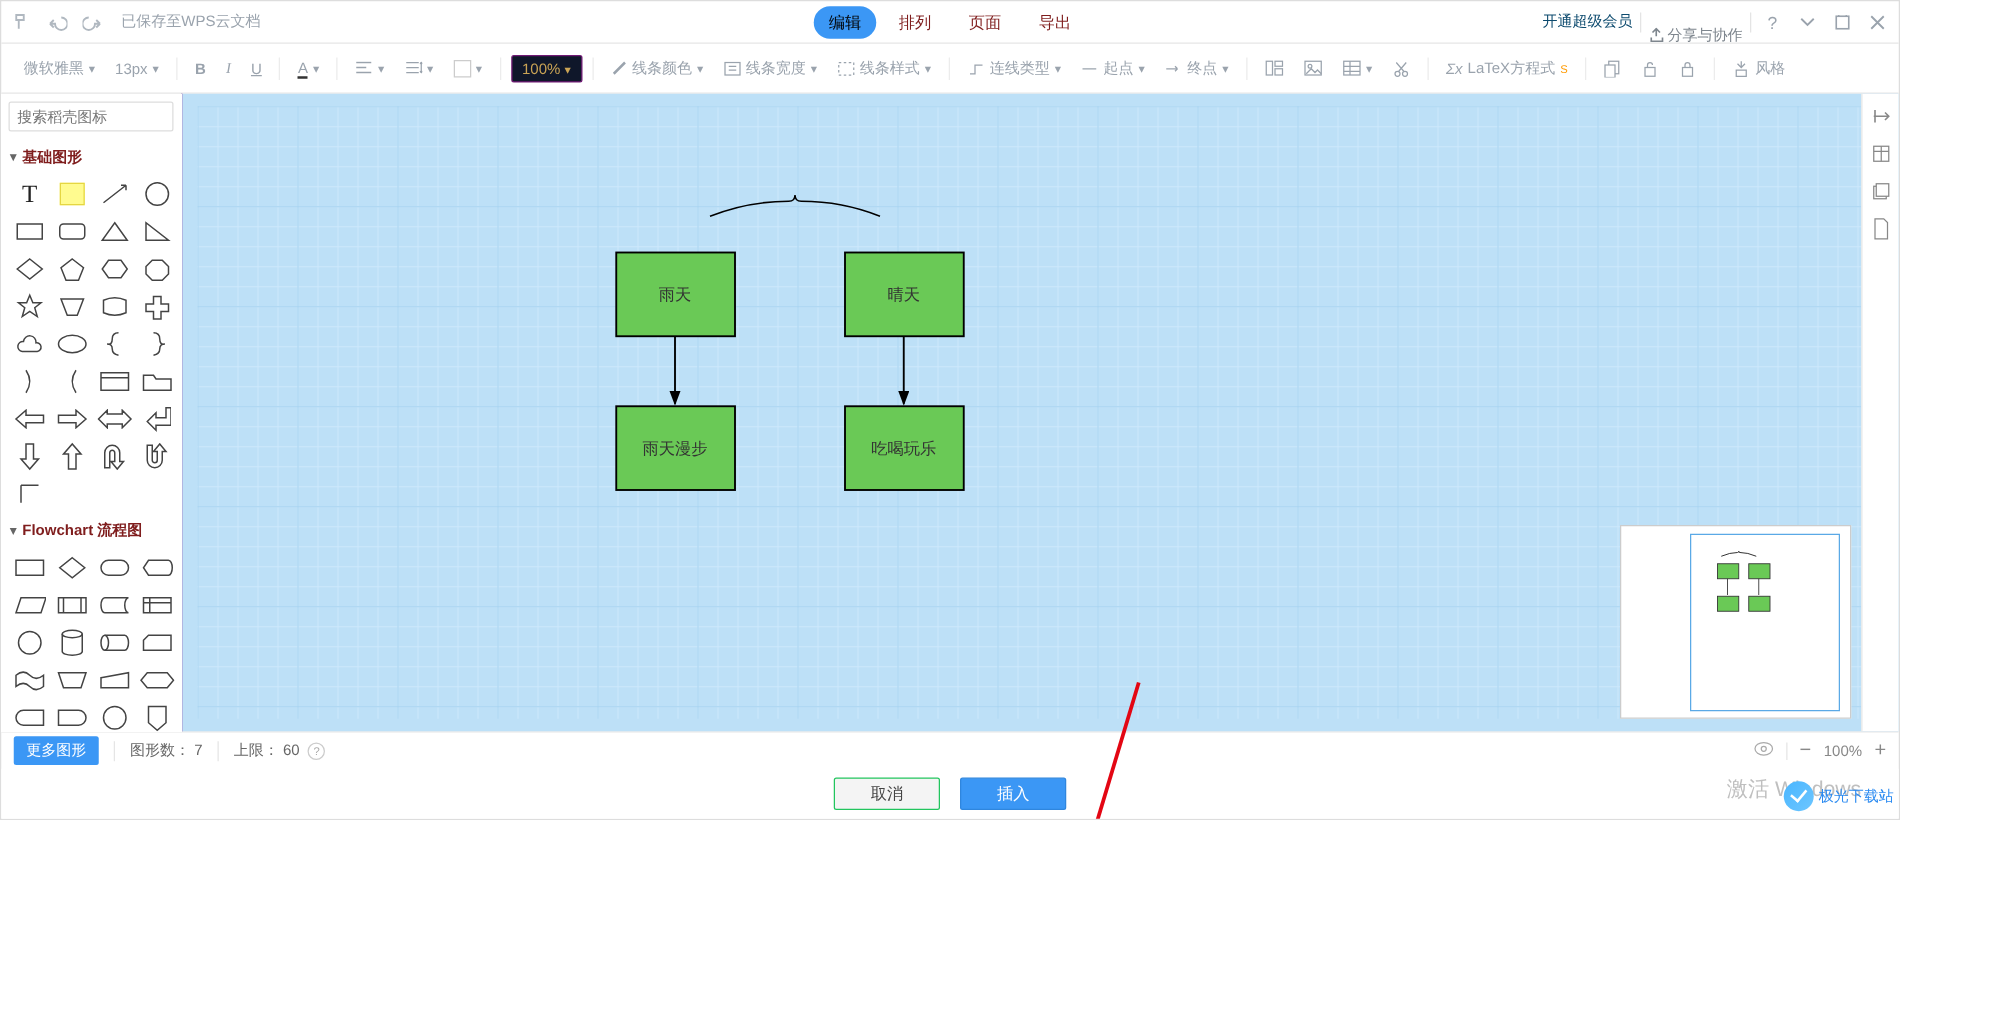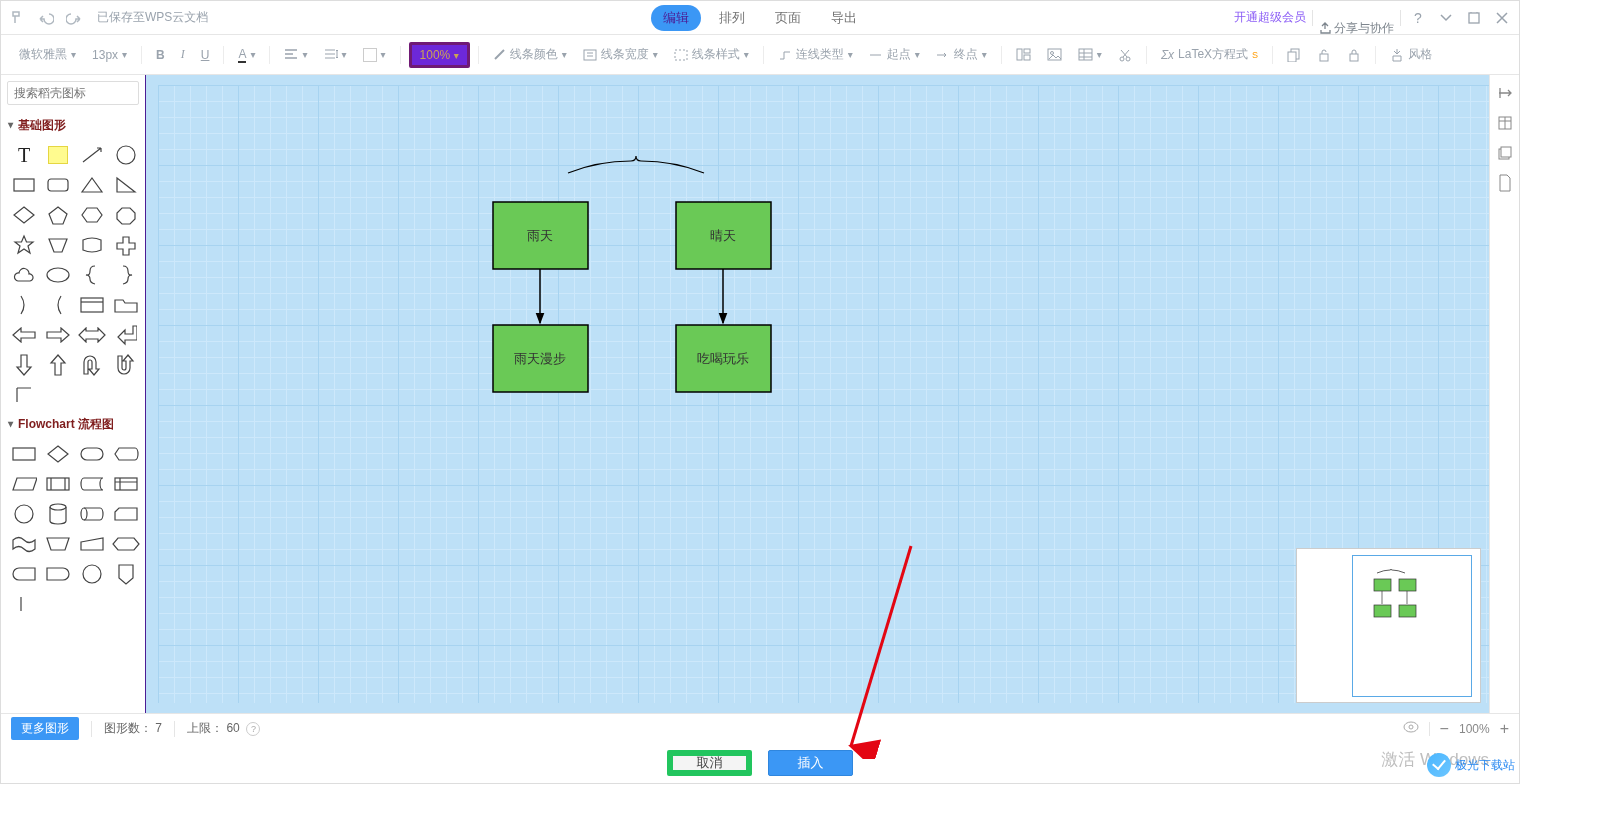--- a/index.html
+++ b/index.html
@@ -1,38 +1,38 @@
 <!DOCTYPE html>
 <html><head>
 <meta charset="utf-8">
 <style>
   html, body { margin:0; padding:0; font-family:"Microsoft YaHei", Arial, sans-serif; font-size:12px; color:#333; background:#fff; }
   * { box-sizing:border-box; }
 
-  .app { width:1520px; height:784px; position:relative; overflow:hidden; border:1px solid #ddd;}
+  .app { width:1520px; height:656px; position:relative; overflow:hidden; border:1px solid #ddd;}
   
   
   .menubar { height:34px; border-bottom:1px solid #e6e6e6; display:flex; align-items:center; padding:0 6px; justify-content:space-between; }
   .menubar .left, .menubar .right, .menubar .center { display:flex; align-items:center; gap:6px;}
   .menubar .center { position:absolute; left:50%; transform:translateX(-50%);}
   .mb-icon { width:22px; height:22px; display:flex; align-items:center; justify-content:center; color:#9aa3ad; font-size:14px; cursor:pointer;}
   .save-status { color:#9aa3ad; font-size:12px; padding:0 6px;}
-  .top-tab { padding:4px 12px; font-size:13px; color:#737373; cursor:pointer; border-radius:14px;}
-  .top-tab.active { background:#3b97f5; color:#4c1d95;}
-  .top-link { color:#8b5cf6; font-size:12px; cursor:pointer;}
+  .top-tab { padding:4px 12px; font-size:13px; color:#7f1d1d; cursor:pointer; border-radius:14px;}
+  .top-tab.active { background:#3b97f5; color:#000000;}
+  .top-link { color:#0c4a6e; font-size:12px; cursor:pointer;}
   .top-sep { width:1px; height:16px; background:#e4e4e4;}
   .share-icon { color:#7e868e; font-size:12px; display:flex; align-items:center; gap:2px;margin-top:21px;}
 
   
   .toolbar { height:40px; border-bottom:1px solid #e6e6e6; display:flex; align-items:center; padding:0 12px; gap:4px; color:#9aa3ad; position:relative;}
   .tb-item { display:flex; align-items:center; gap:4px; padding:2px 6px; font-size:12px; cursor:pointer; white-space:nowrap;}
   .tb-item svg { stroke:#9aa3ad; }
   .drop { font-size:10px;}
   .tb-sep { width:1px; height:18px; background:#ececec; margin:0 4px;}
-  .zoom-box { border:3px solid #701a75; background:#6d28d9; color:#caa455; padding:3px 8px; font-size:12px; border-radius:2px;}
+  .zoom-box { border:1px solid #701a75; background:#0f172a; color:#caa455; padding:3px 8px; font-size:12px; border-radius:2px;}
   .tb-color-swatch { width:14px; height:14px; background:#fff; border:1px solid #ccc;}
   .tb-font-u { text-decoration:underline;}
 
   
   .main { display:flex; height:calc(100% - 34px - 40px - 30px - 40px); position:relative;}
   
   .sidebar { width:145px; border-right:1px solid #4c1d95; background:#fff; overflow-y:auto; padding-bottom:8px;}
   .search-wrap { padding:6px;}
   .search-box { display:flex; align-items:center; border:1px solid #ddd; border-radius:2px; height:24px;}
   .search-box input { flex:1; border:none; font-size:12px; padding:0 6px; outline:none; background:transparent;}
@@ -68,21 +68,21 @@
   
   .status { height:30px; border-top:1px solid #e6e6e6; display:flex; align-items:center; padding:0 10px; justify-content:space-between; font-size:12px; color:#666;}
   .status .left { display:flex; align-items:center; gap:12px;}
   .more-shapes-btn { background:#3b97f5; color:#fff; padding:3px 10px; border-radius:2px; font-size:12px; cursor:pointer;}
   .status .right { display:flex; align-items:center; gap:10px; color:#888;}
   .q-icon { width:14px; height:14px; border:1px solid #ccc; border-radius:50%; display:inline-flex; align-items:center; justify-content:center; font-size:9px; color:#aaa;}
 
   
   .footer { height:40px; display:flex; align-items:center; justify-content:center; gap:16px; background:#fff;}
   .btn { min-width:85px; height:26px; display:flex; align-items:center; justify-content:center; border-radius:2px; font-size:13px; cursor:pointer;}
-  .btn-cancel { background:#f4f4f4; border:6px solid #22c55e; color:#444;}
+  .btn-cancel { background:#f4f4f4; border:1px solid #22c55e; color:#444;}
   .btn-primary { background:#3b97f5; border:1px solid #2f86de; color:#fff;}
 
   
   .red-arrow { position:absolute; left:840px; top:540px; width:80px; height:218px; z-index:200; pointer-events:none;}
 
   
   .win-activate { position:absolute; right:30px; bottom:12px; color:#bfbfbf; font-size:17px; pointer-events:none; z-index:100;}
   
   
   .watermark { position:absolute; right:4px; bottom:6px; z-index:300; display:flex; align-items:center; font-size:12px; font-family:Arial;}

